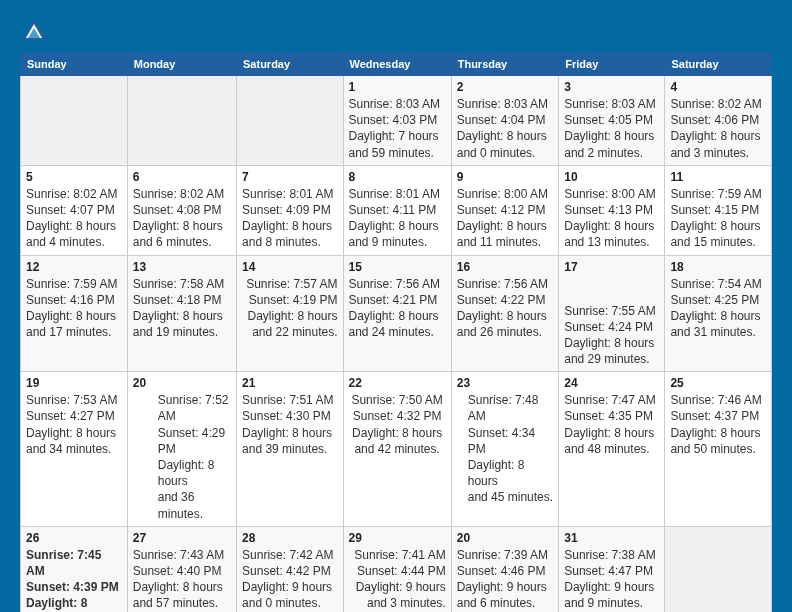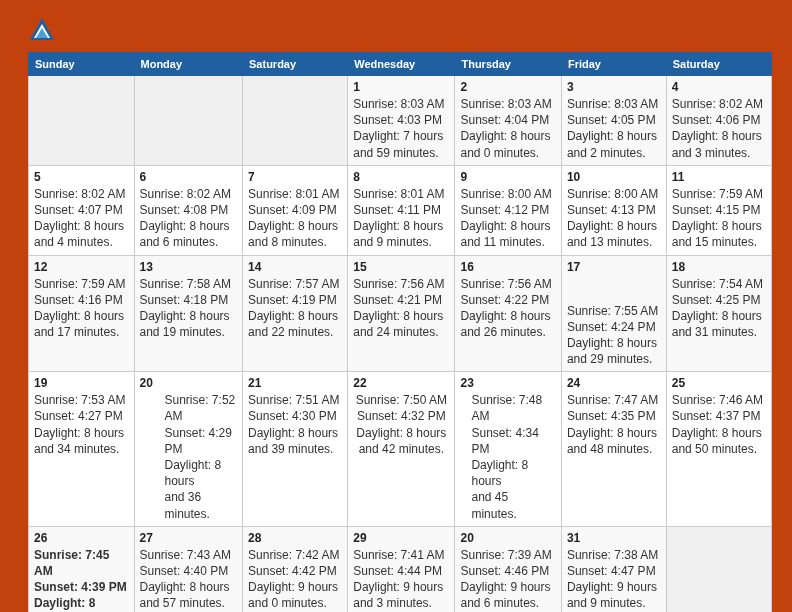--- a/index.html
+++ b/index.html
@@ -6,22 +6,22 @@
     body {
       font-family: Arial, sans-serif;
       background: #fff;
       width: 792px;
       height: 612px;
       overflow: hidden;
     }
     .page {
       width: 792px;
       height: 612px;
-      padding: 16px 20px 10px 28px;
-      background: #c2410c;
+      padding: 16px 20px 10px 20px;
+      background: #0369a1;
     }
     .header {
       display: flex;
       justify-content: space-between;
       align-items: flex-start;
       margin-bottom: 8px;
     }
     .logo {
       display: flex;
       align-items: center;
@@ -231,21 +231,21 @@
           </td>
           <td>
             <span class="day-num">13</span>
             <div class="day-info" style="white-space: pre-line;">Sunrise: 7:58 AM
 Sunset: 4:18 PM
 Daylight: 8 hours
 and 19 minutes.</div>
           </td>
           <td>
             <span class="day-num">14</span>
-            <div class="day-info" style="white-space: pre-line;">Sunrise: 7:57 AM
+            <div class="day-info" style="white-space: pre-line; text-align: right;">Sunrise: 7:57 AM
 Sunset: 4:19 PM
 Daylight: 8 hours
 and 22 minutes.</div>
           </td>
           <td>
             <span class="day-num">15</span>
             <div class="day-info" style="white-space: pre-line;">Sunrise: 7:56 AM
 Sunset: 4:21 PM
 Daylight: 8 hours
 and 24 minutes.</div>
@@ -340,21 +340,21 @@
           </td>
           <td>
             <span class="day-num">28</span>
             <div class="day-info" style="white-space: pre-line;">Sunrise: 7:42 AM
 Sunset: 4:42 PM
 Daylight: 9 hours
 and 0 minutes.</div>
           </td>
           <td>
             <span class="day-num">29</span>
-            <div class="day-info" style="white-space: pre-line;">Sunrise: 7:41 AM
+            <div class="day-info" style="white-space: pre-line; text-align: right;">Sunrise: 7:41 AM
 Sunset: 4:44 PM
 Daylight: 9 hours
 and 3 minutes.</div>
           </td>
           <td>
             <span class="day-num">20</span>
             <div class="day-info" style="white-space: pre-line;">Sunrise: 7:39 AM
 Sunset: 4:46 PM
 Daylight: 9 hours
 and 6 minutes.</div>

